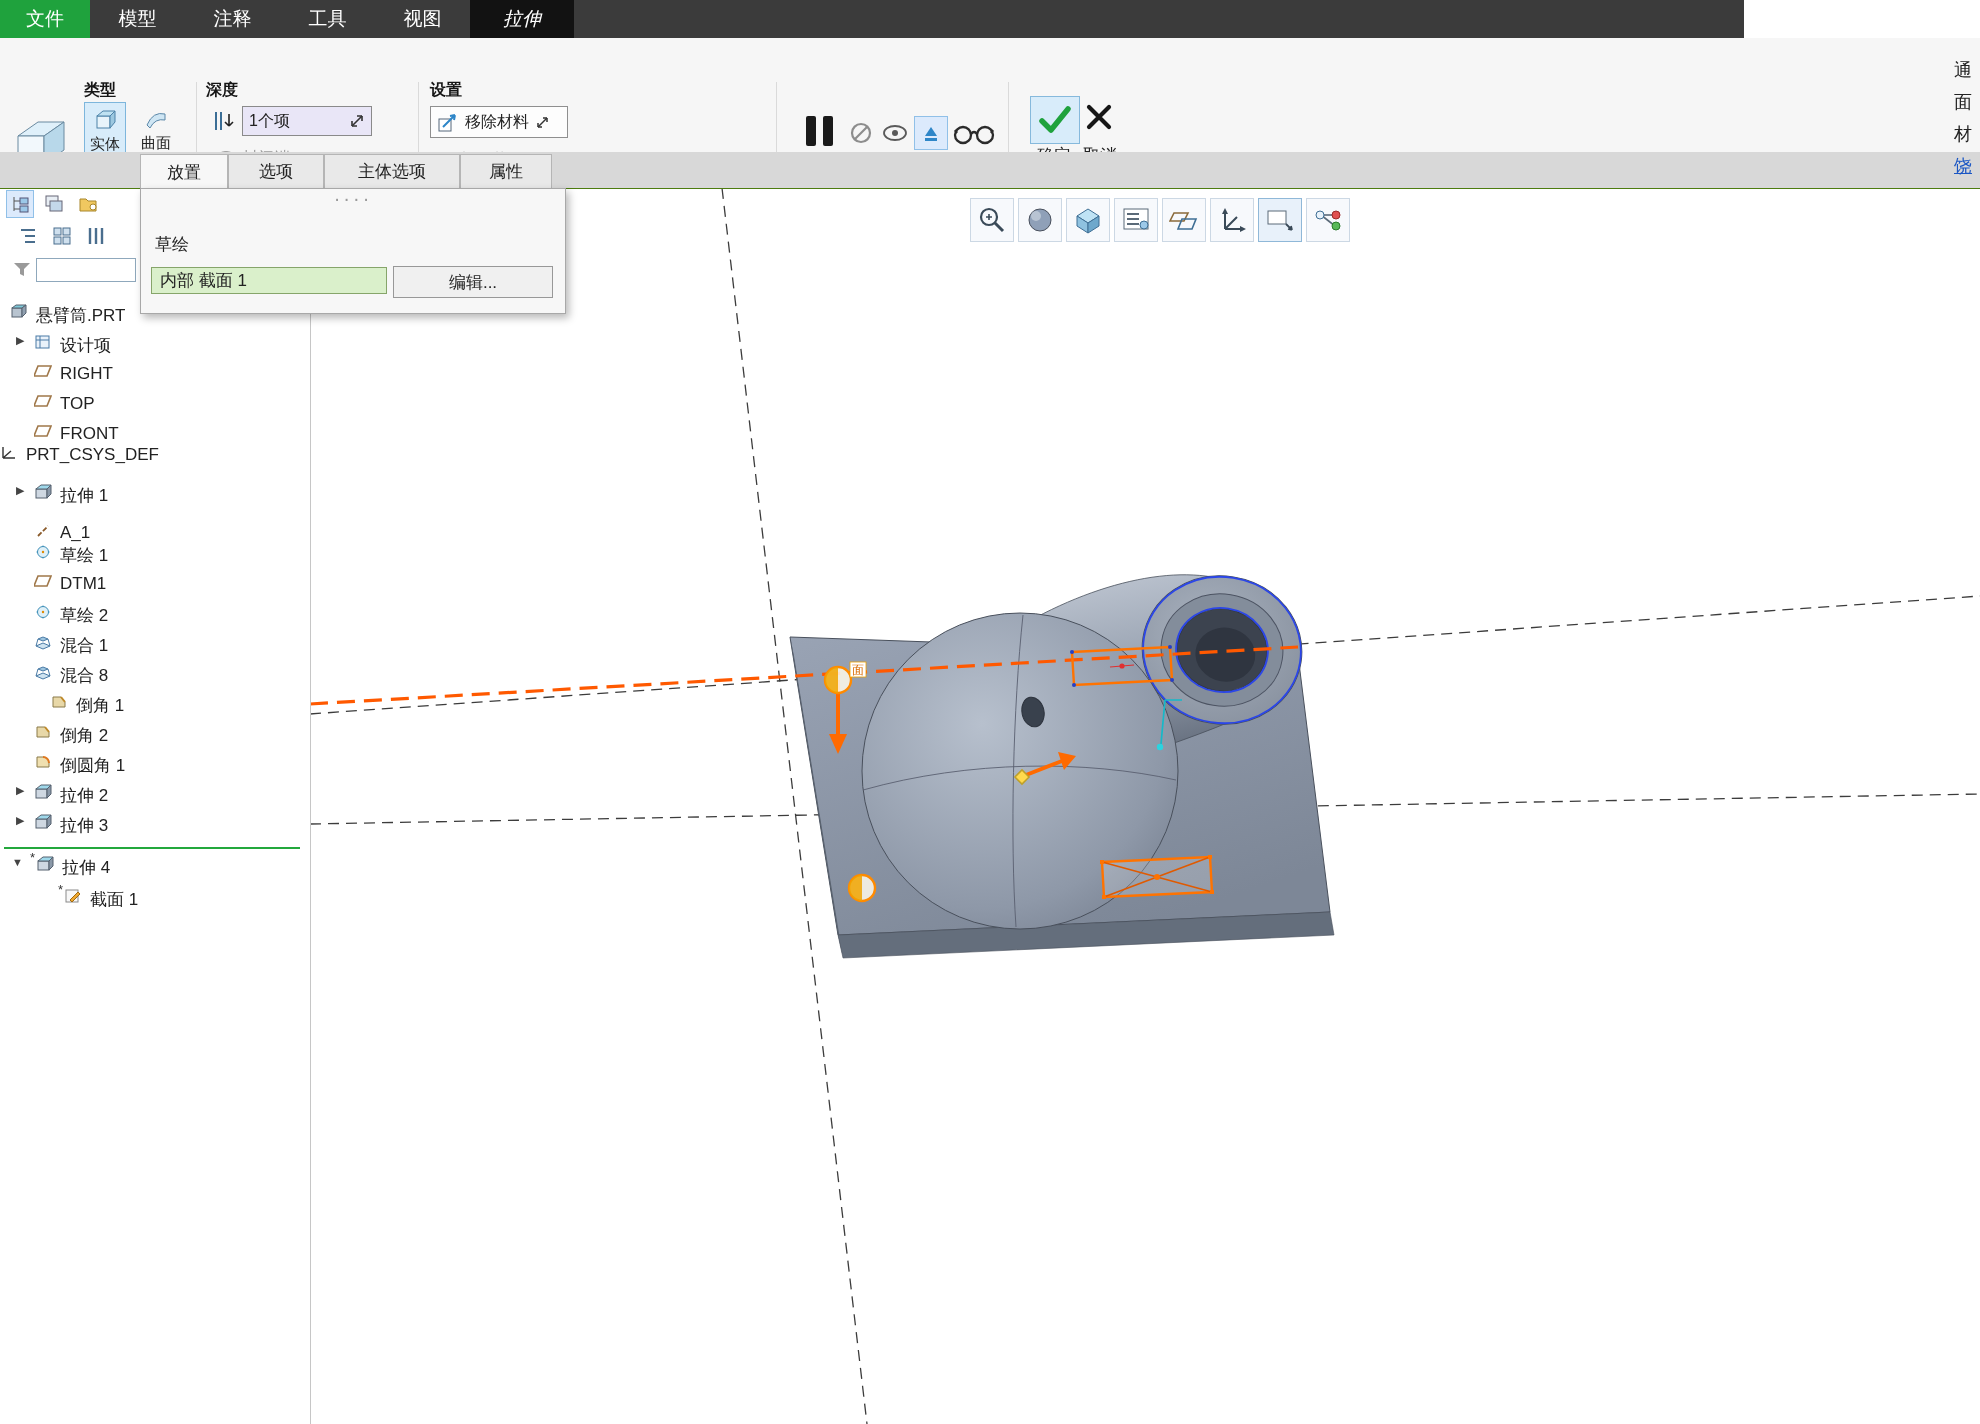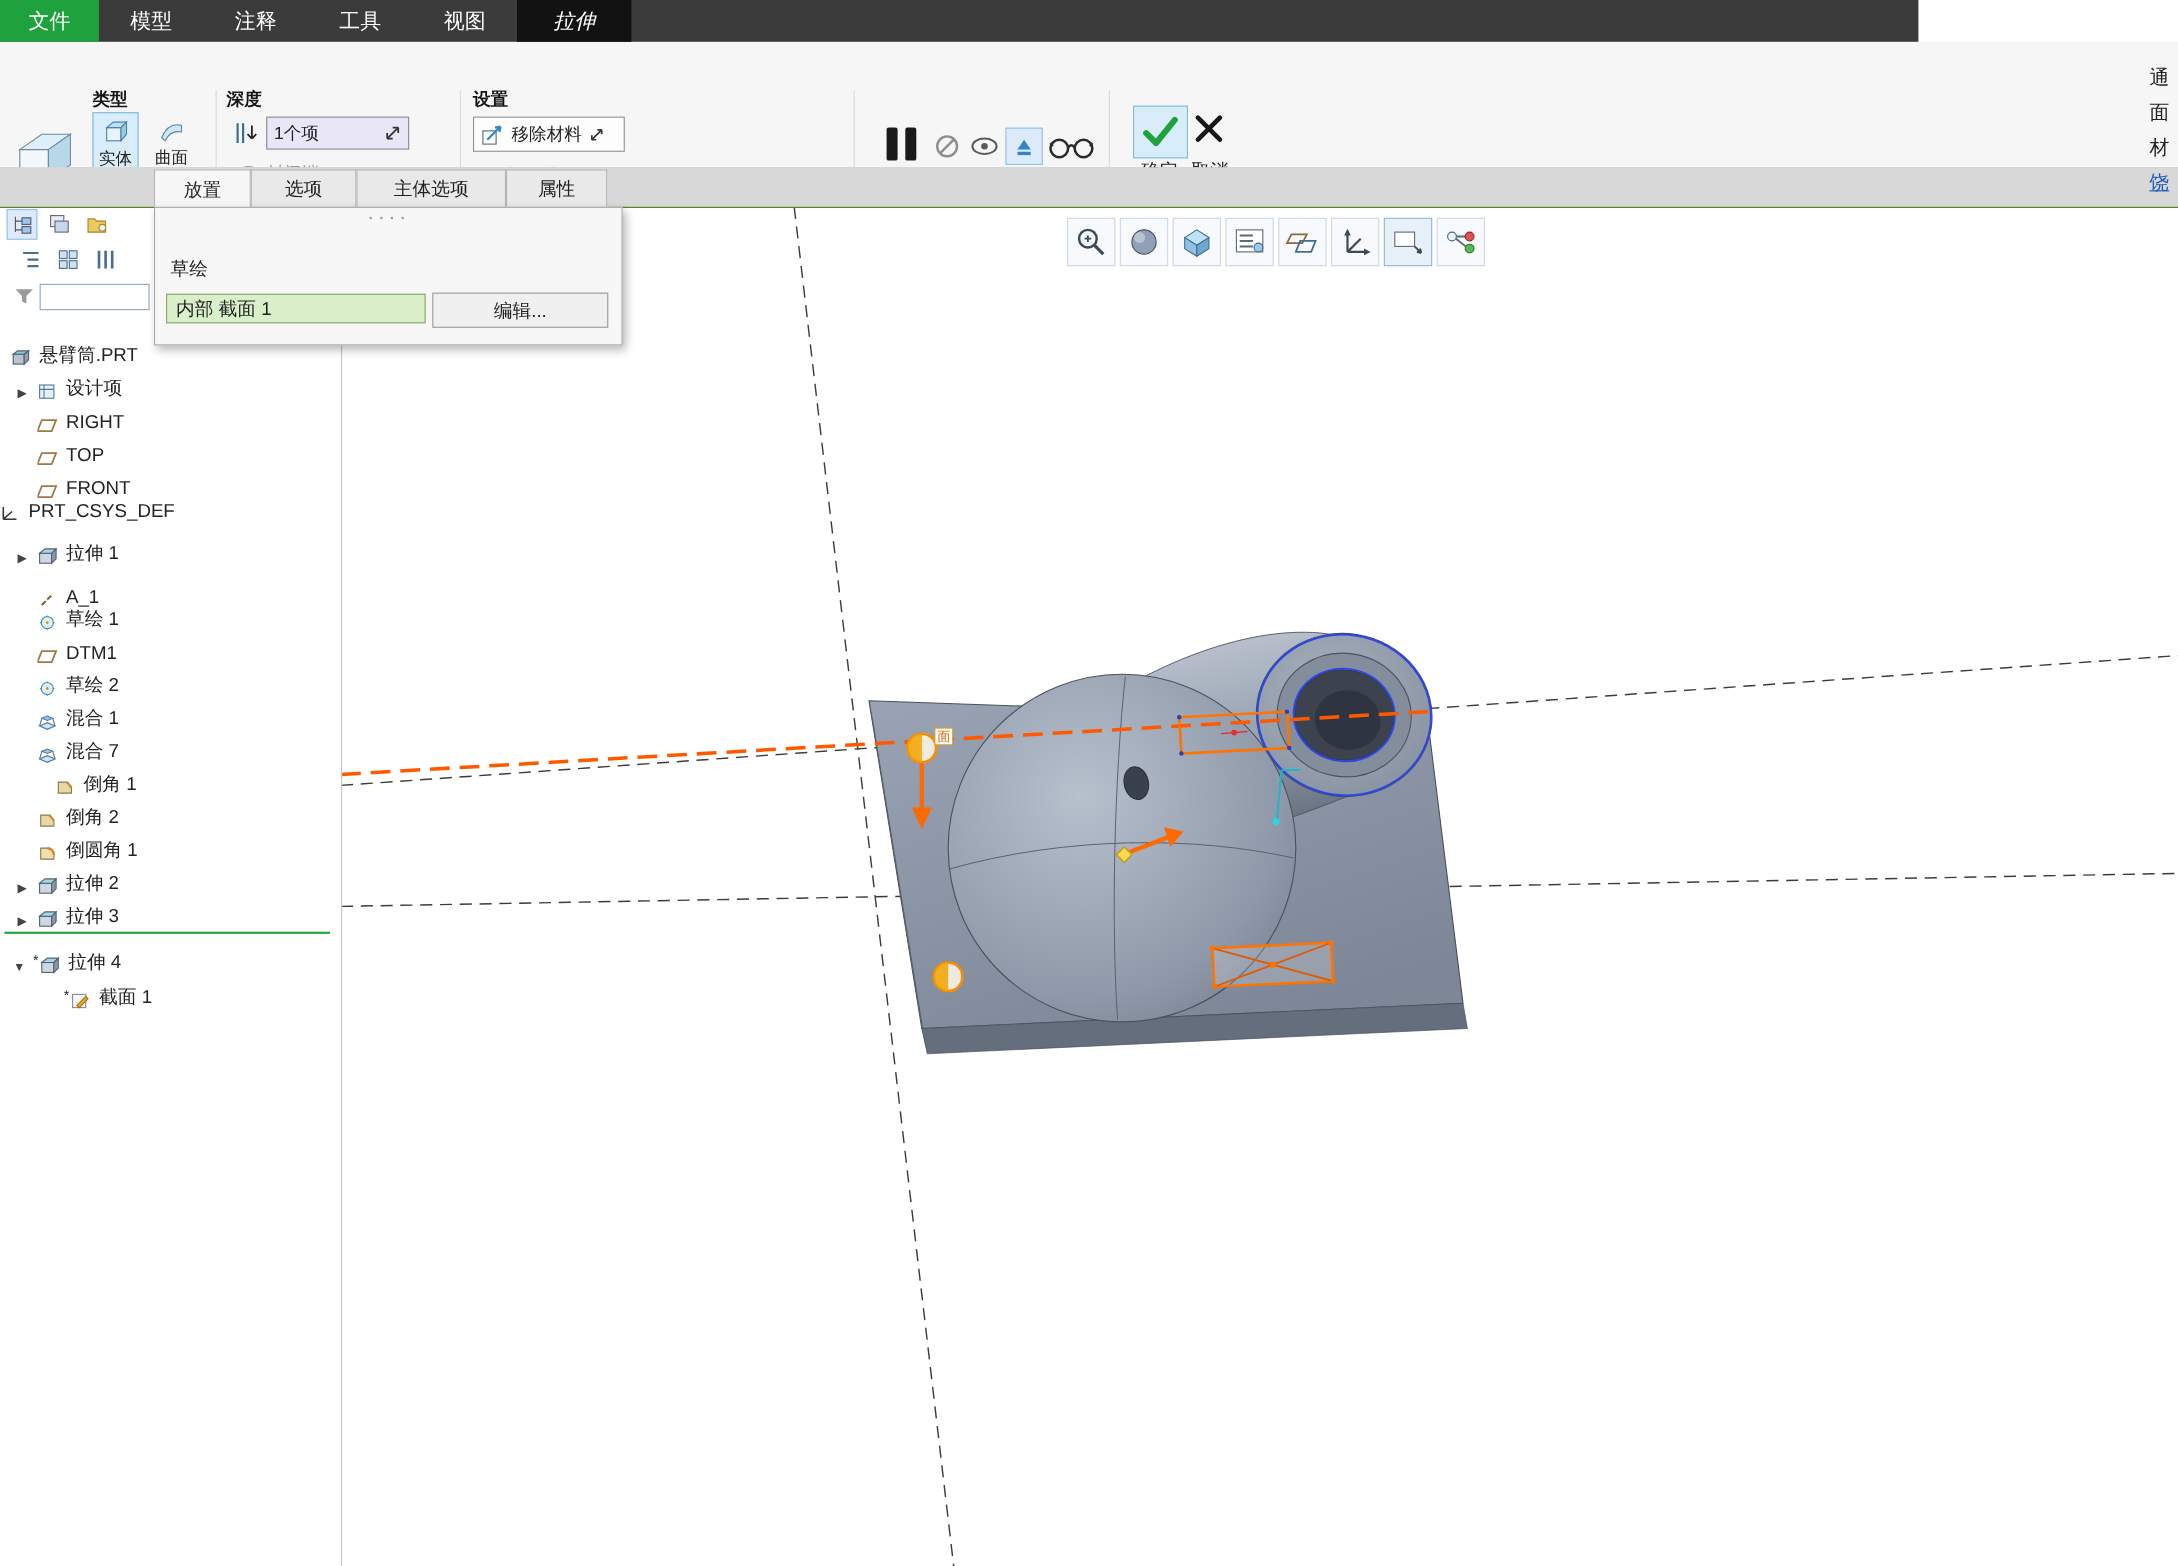--- a/index.html
+++ b/index.html
@@ -46,21 +46,21 @@
   .sketch-field{position:absolute;left:10px;top:78px;width:236px;height:27px;background:#daf0cb;border:1px solid #86a56a;
                 display:flex;align-items:center;padding-left:8px;font-size:17px;box-sizing:border-box}
   .edit-btn{position:absolute;left:252px;top:77px;width:158px;height:30px;background:#f0f0f0;border:1px solid #989898;
             display:flex;align-items:center;justify-content:center;font-size:17px}
 
   
   .tree{position:absolute;left:0;top:188px;width:310px;height:1236px;background:#fff;border-right:1px solid #c6c6c6;z-index:10}
   .tico{position:absolute;width:28px;height:28px;display:flex;align-items:center;justify-content:center}
   .tico.pressed{background:#dceafc;border:1px solid #90c0e8;box-sizing:border-box}
   .filter-input{position:absolute;left:36px;top:70px;width:100px;height:24px;border:1px solid #8fa8bc;background:#fff;font-size:14px;padding:0 4px;box-sizing:border-box}
-  .trow{position:absolute;left:0;width:308px;height:30px;display:flex;align-items:flex-end;font-size:17px;box-sizing:border-box}
+  .trow{position:absolute;left:0;width:308px;height:30px;display:flex;align-items:flex-start;font-size:17px;box-sizing:border-box}
   .trow .arr{width:18px;font-size:11px;color:#444;flex:0 0 auto}
   .trow .ast{font-size:13px;color:#333;position:relative;top:-6px;margin-right:1px}
   .trow svg{margin-right:8px;flex:0 0 auto}
   .insert-line{position:absolute;left:4px;top:659px;width:296px;border-top:2px solid #23a83c}
 
   
   .viewport{position:absolute;left:310px;top:188px;width:1670px;height:1236px;background:#fff;overflow:hidden}
   .vtoolbar{position:absolute;left:660px;top:10px;display:flex;gap:4px;z-index:15}
   .vbtn{width:44px;height:44px;background:rgba(246,249,252,.92);border:1px solid #ccd8e4;display:flex;align-items:center;justify-content:center;box-sizing:border-box}
   .vbtn.pressed{background:#e8f1fa;border:1px solid #8fb8d8}
@@ -339,21 +339,21 @@
       <path d="M4 5 L2 12 M14 5 L16 12" stroke="#4a7ba6" fill="none"></path>
     </svg>
     <span>混合 1</span>
   </div>
   <div class="trow" style="top:476px;padding-left:34px">
     <svg width="18" height="16">
       <polygon points="2,12 9,9 16,12 9,15" fill="#cfe3f0" stroke="#4a7ba6"></polygon>
       <polygon points="4,5 9,3 14,5 9,7" fill="#9fc6e0" stroke="#4a7ba6"></polygon>
       <path d="M4 5 L2 12 M14 5 L16 12" stroke="#4a7ba6" fill="none"></path>
     </svg>
-    <span>混合 7</span>
+    <span>混合 8</span>
   </div>
   <div class="trow" style="top:506px;padding-left:50px">
     <svg width="18" height="16">
       <path d="M3 3 L11 3 L15 8 L15 13 L3 13 Z" fill="#e8d8a8" stroke="#8a7a4a"></path>
       <path d="M11 3 L15 8" stroke="#c08a2a" stroke-width="2" fill="none"></path>
     </svg>
     <span>倒角 1</span>
   </div>
   <div class="trow" style="top:536px;padding-left:34px">
     <svg width="18" height="16">

